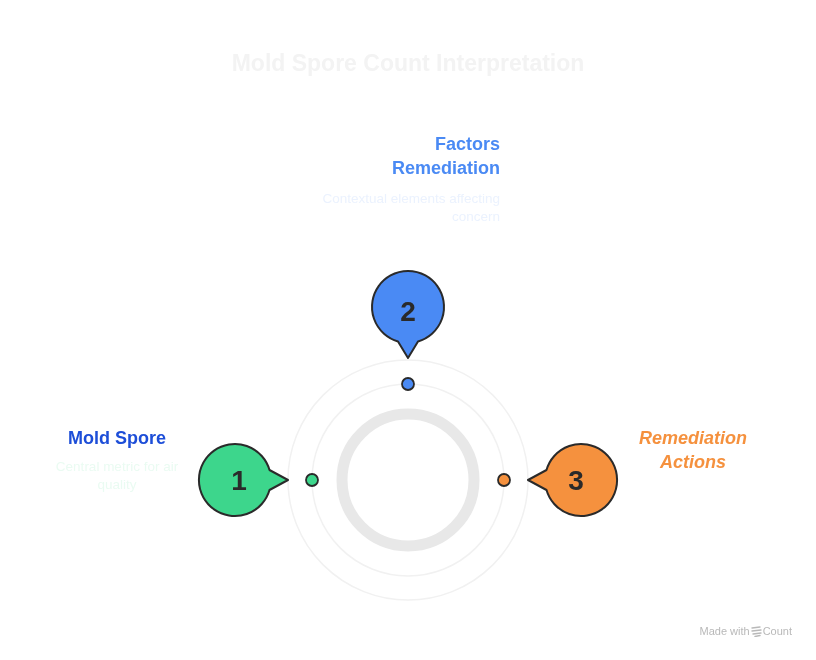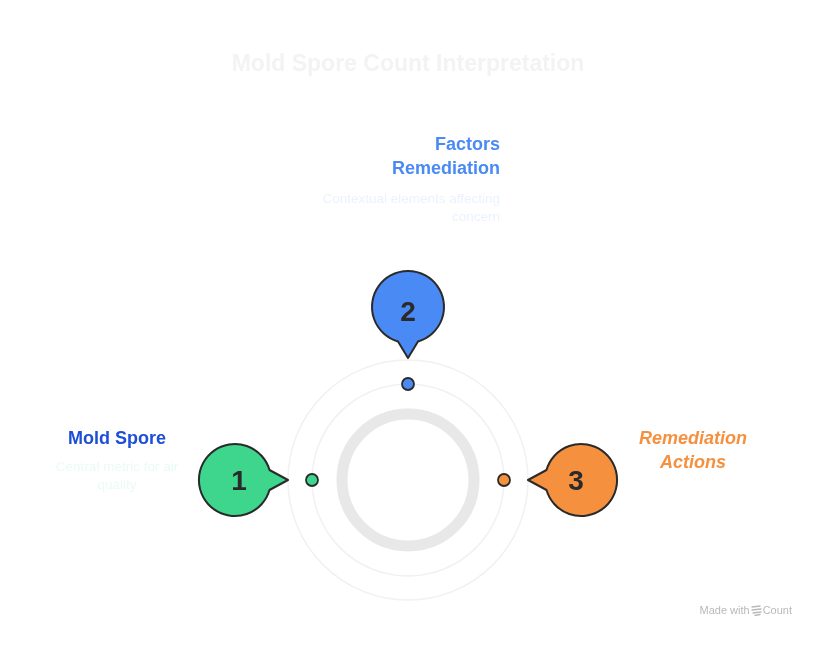--- a/index.html
+++ b/index.html
@@ -13,21 +13,21 @@
   .label .desc { font-size: 13.5px; line-height: 18px; margin-top: 8px; }
   .l1 { left: 42px; top: 426px; width: 150px; }
   .l1 .head { color: #1d4ed8; }
   .l1 .desc { color: #eafbf2; }
   .l2 { left: 320px; top: 132px; width: 180px; text-align: right; }
   .l2 .head { color: #4a8af4; }
   .l2 .desc { color: #ebf2fe; margin-top: 10px; }
   .l3 { left: 618px; top: 426px; width: 150px; font-style: italic; }
   .l3 .head { color: #f5913e; }
   .l3 .desc { color: #fef0e4; }
-  .footer { position: absolute; right: 24px; top: 604px; font-size: 11px; color: #b9b9b9;
+  .footer { position: absolute; right: 24px; top: 625px; font-size: 11px; color: #b9b9b9;
             display: flex; align-items: center; gap: 1px; }
   .num { font-family: "Liberation Sans", sans-serif; font-weight: bold; font-size: 28px; fill: #2a2a2a; }
 </style>
 </head>
 <body>
 
 <div class="title">Mold Spore Count Interpretation</div>
 
 <svg class="diagram" width="816" height="660" viewBox="0 0 816 660">
   <circle cx="408" cy="480" r="120" fill="none" stroke="#f1f1f1" stroke-width="1.5"></circle>

